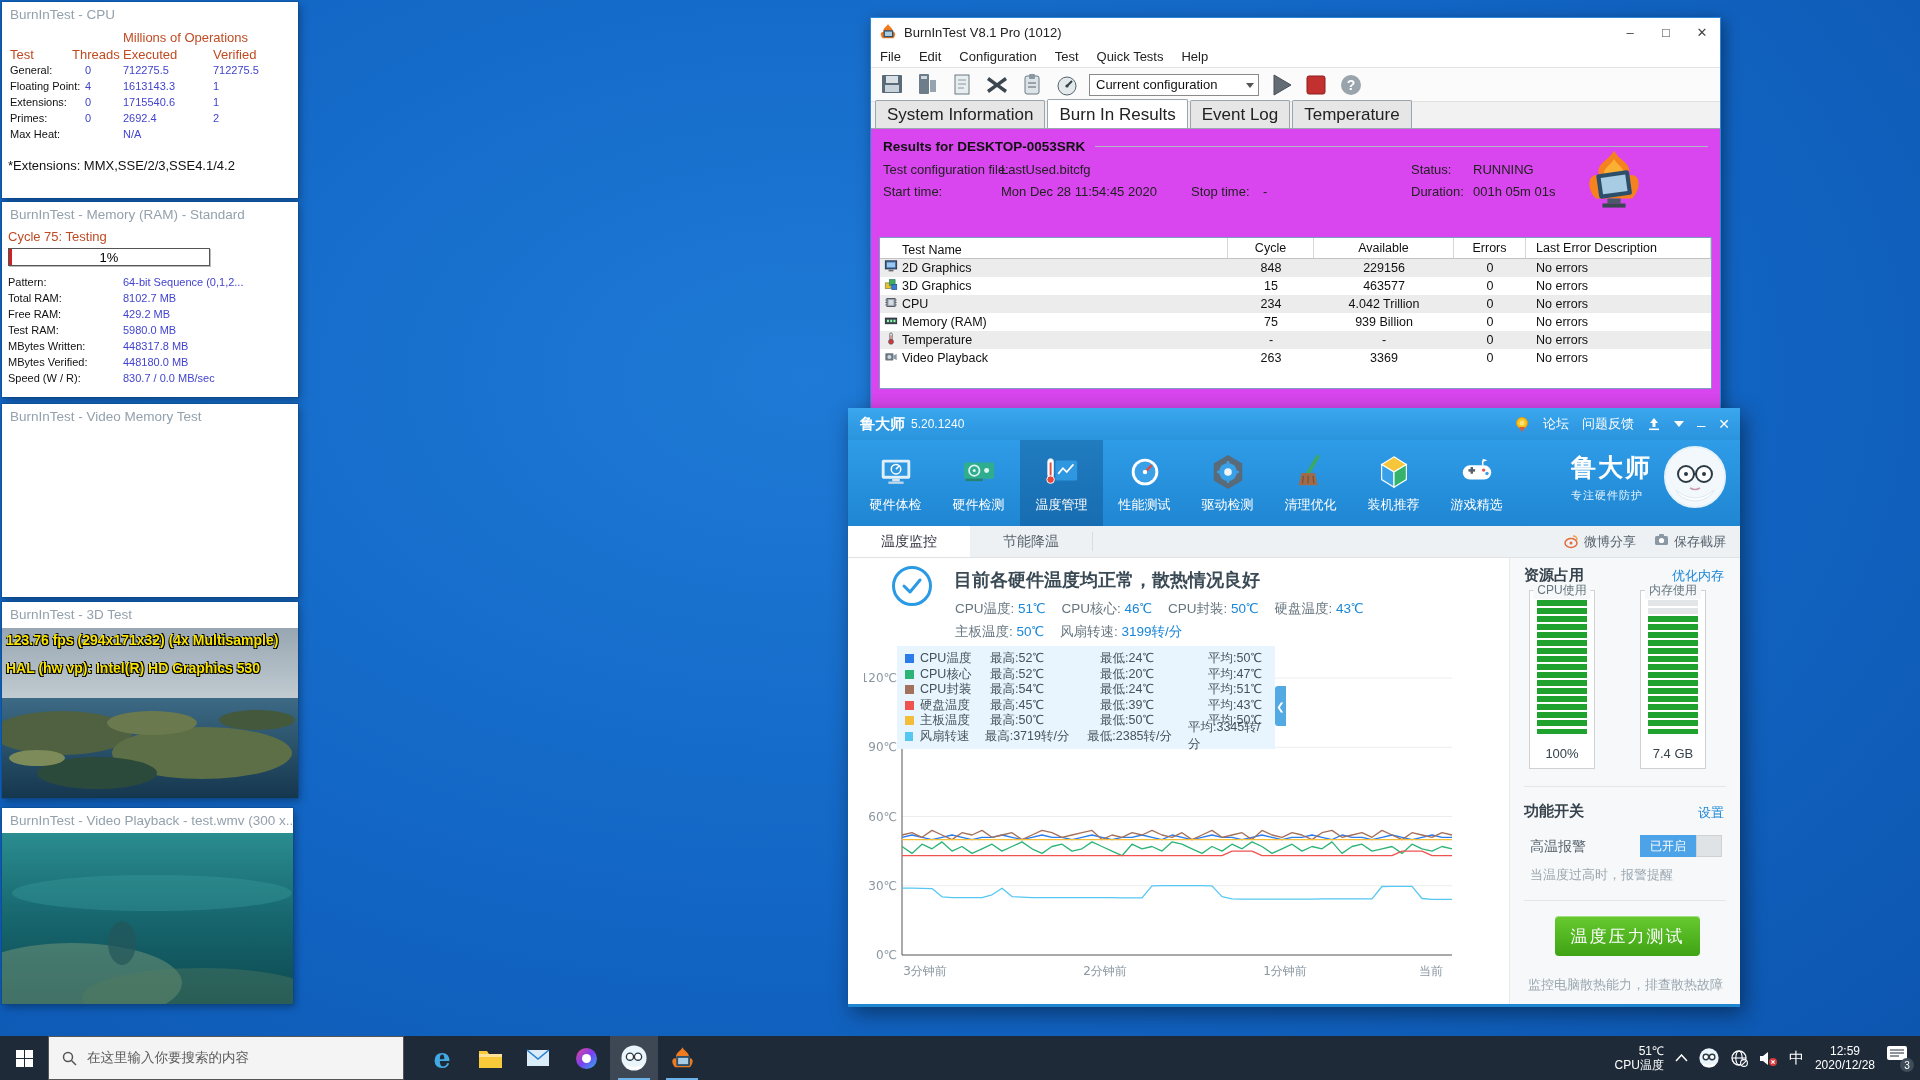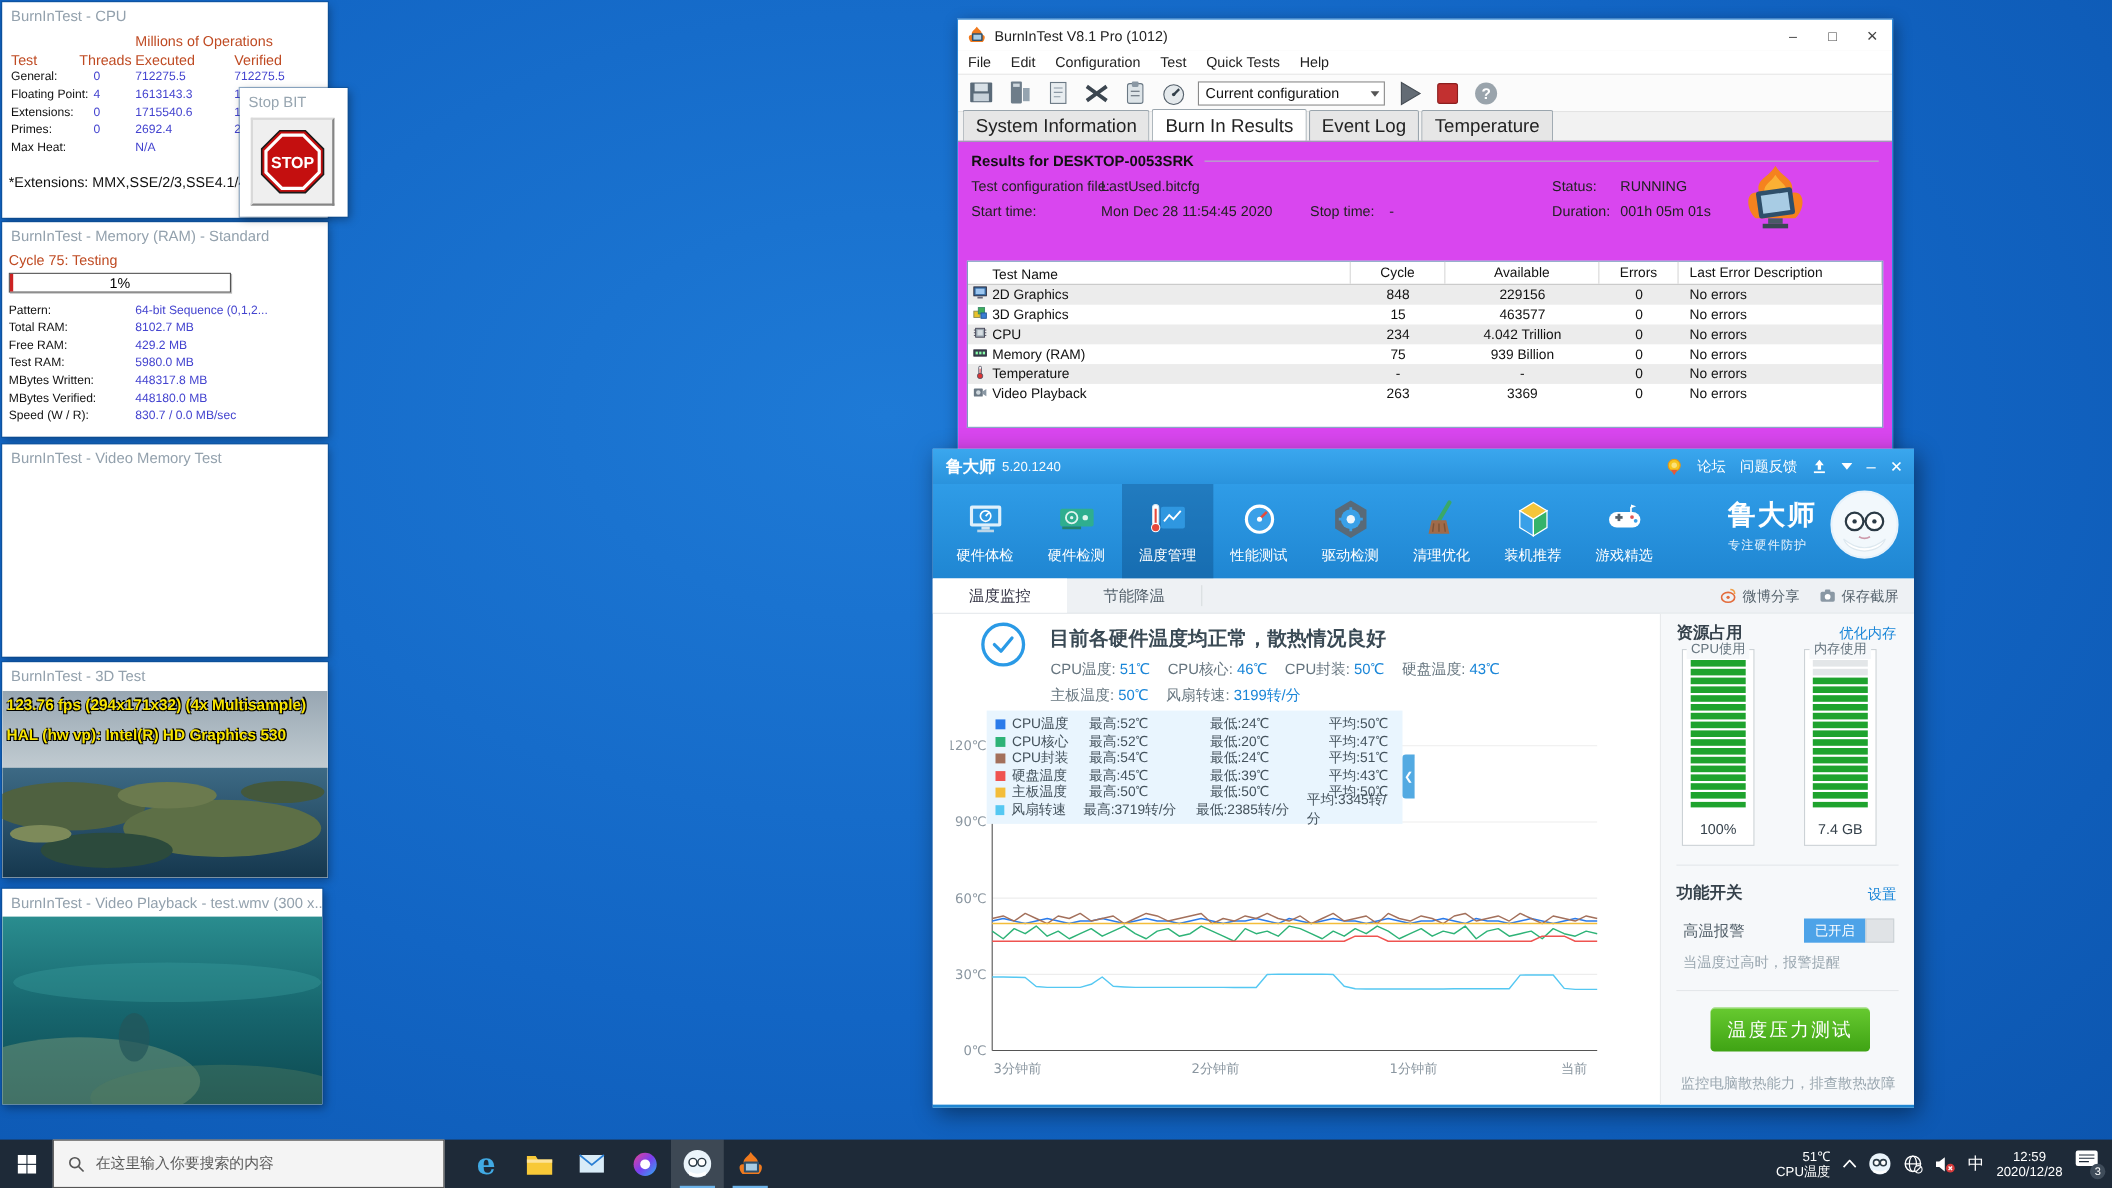--- a/index.html
+++ b/index.html
@@ -262,30 +262,20 @@
         </defs>
         <rect width="291" height="171" fill="url(#uw)"></rect>
         <ellipse cx="70" cy="150" rx="110" ry="40" fill="#6f9478" opacity=".55"></ellipse>
         <ellipse cx="200" cy="165" rx="120" ry="30" fill="#557d60" opacity=".4"></ellipse>
         <ellipse cx="150" cy="60" rx="140" ry="18" fill="#3ba0a0" opacity=".35"></ellipse>
         <ellipse cx="120" cy="110" rx="14" ry="22" fill="#24565a" opacity=".7"></ellipse>
       </svg>
     </div>
   </div>
 
-  <div class="bit-win" id="stop-win" style="left:218px;top:80px;width:98px;height:117px;">
-    <div class="bit-title" style="color:#97a5b0;">Stop BIT</div>
-    <div class="stop-btn">
-      <svg width="62" height="62" viewBox="0 0 64 64">
-        <polygon points="20,3 44,3 61,20 61,44 44,61 20,61 3,44 3,20" fill="#c40f0f" stroke="#1a1a1a" stroke-width="1.5"></polygon>
-        <polygon points="22,7 42,7 57,22 57,42 42,57 22,57 7,42 7,22" fill="none" stroke="#ffffff" stroke-width="3"></polygon>
-        <text x="32" y="38" text-anchor="middle" font-size="15" font-weight="bold" fill="#fff" font-family="Liberation Sans, sans-serif">STOP</text>
-      </svg>
-    </div>
-  </div>
 
   <div id="main-win">
     <div class="mw-titlebar">
       <svg width="18" height="16" viewBox="0 0 20 18">
         <path d="M10 0 C12 4 16 4 15 9 C19 8 19 13 16 16 L4 16 C1 13 1 8 5 9 C4 4 8 4 10 0Z" fill="#f07a1e"></path>
         <rect x="5" y="7" width="11" height="8" rx="1" fill="#2e4f6a"></rect>
           <rect x="6.5" y="8.5" width="8" height="5" fill="#a8cce4"></rect>
       </svg>
       <span class="mw-title">BurnInTest V8.1 Pro (1012)</span>
       <span class="cap-btn">–</span>
@@ -618,21 +608,21 @@
       <div class="tab-sep"></div>
       <div class="lds-actions">
         <span style="display:flex;align-items:center;gap:5px;">
           <svg width="15" height="15" viewBox="0 0 15 15">
               <ellipse cx="7" cy="9" rx="6" ry="4.5" fill="none" stroke="#e36c3c" stroke-width="1.5"></ellipse>
               <circle cx="7" cy="9" r="1.5" fill="#e36c3c"></circle>
               <path d="M9 2 Q13 2 13 6" fill="none" stroke="#f0a04a" stroke-width="1.4"></path>
             </svg>
           <span>微博分享</span>
         </span>
-        <span style="display:flex;align-items:center;gap:5px;">
+        <span style="display:flex;align-items:flex-start;gap:5px;">
           <svg width="15" height="13" viewBox="0 0 15 13">
               <rect x="1" y="3" width="13" height="9" rx="1.5" fill="#8a98a4"></rect>
               <rect x="5" y="1" width="5" height="3" rx="1" fill="#8a98a4"></rect>
               <circle cx="7.5" cy="7.5" r="2.6" fill="#fff"></circle>
             </svg>
           <span>保存截屏</span>
         </span>
       </div>
     </div>
 

